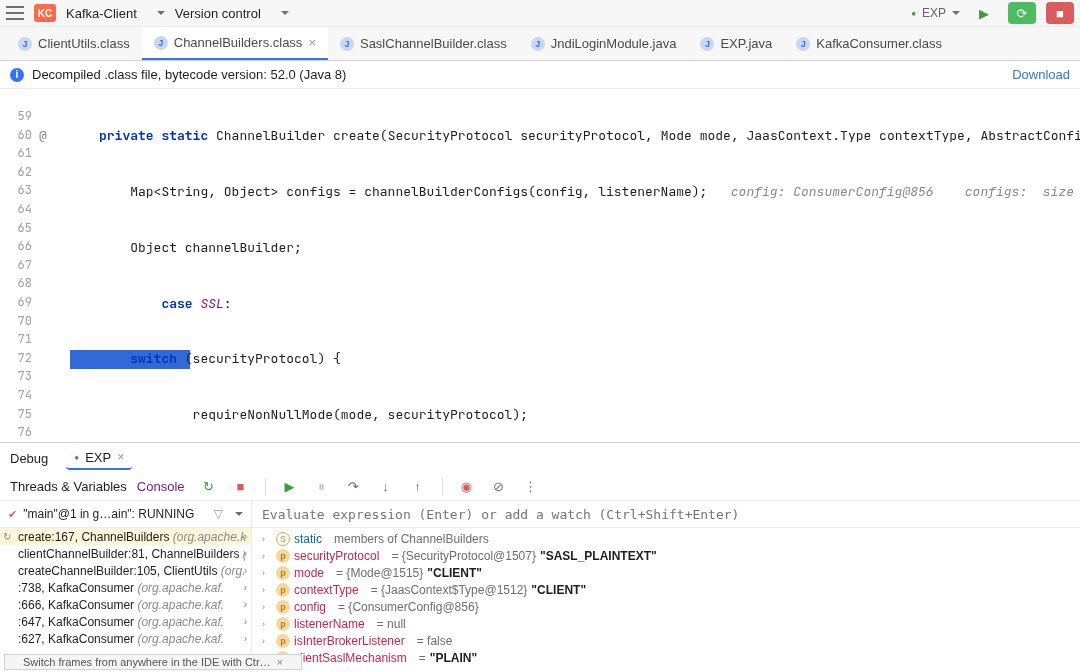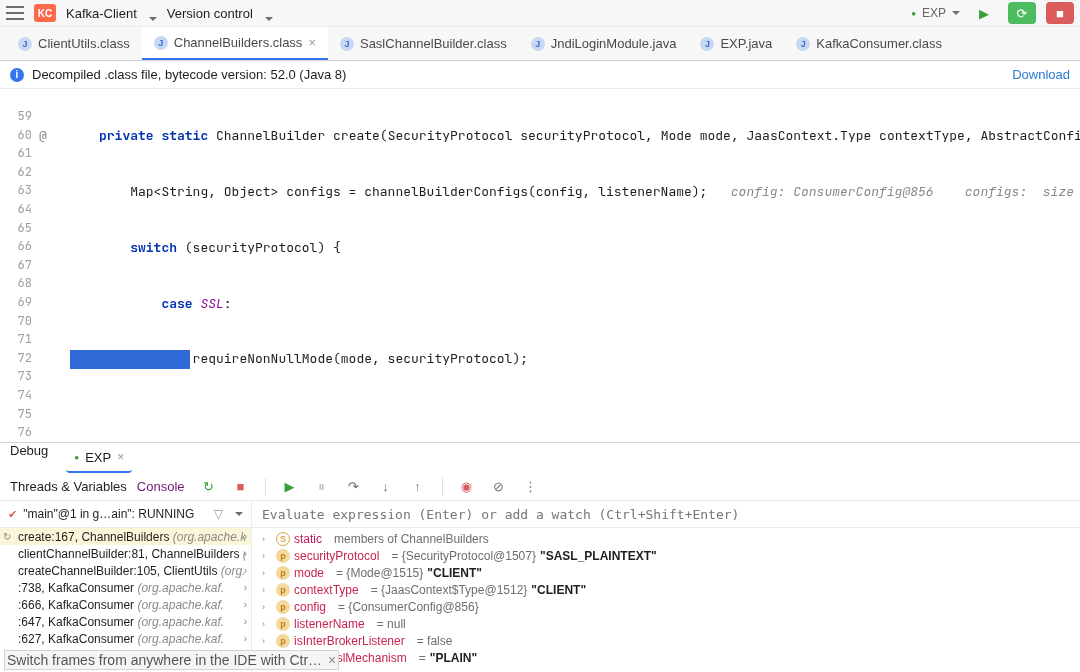--- a/index.html
+++ b/index.html
@@ -1,21 +1,21 @@
 <!DOCTYPE html>
 <html><head>
 <meta charset="utf-8">
 <style>
 * { margin: 0; padding: 0; box-sizing: border-box; }
 body { font-family: "Segoe UI", Arial, sans-serif; font-size: 13px; color: #1e1e1e; background: #fff; width: 1080px; height: 672px; overflow: hidden; position: relative; }
 .top-bar { height: 27px; background: #f7f7f7; display: flex; align-items: center; padding: 0 6px; gap: 10px; border-bottom: 1px solid #ebebeb; }
 .hamburger { width: 18px; height: 14px; display: flex; flex-direction: column; justify-content: space-between; cursor: pointer; }
 .hamburger span { height: 2px; background: #6e6e6e; }
 .proj-badge { width: 22px; height: 18px; background: #fe694a; color: #fff; font-size: 10px; font-weight: bold; display: flex; align-items: center; justify-content: center; border-radius: 3px; }
-.proj-name { font-size: 13px; color: #1e1e1e; display: flex; align-items: flex-end; gap: 12px; }
+.proj-name { font-size: 13px; color: #1e1e1e; display: flex; align-items: center; gap: 20px; }
 .chev { width: 0; height: 0; border-left: 4px solid transparent; border-right: 4px solid transparent; border-top: 4px solid #6e6e6e; display: inline-block; }
 .spacer { flex: 1; }
 .run-config { display: flex; align-items: center; gap: 6px; font-size: 12px; color: #666; }
 .run-config .dot { color: #3b9e3b; font-size: 8px; }
 .icon-btn { width: 28px; height: 22px; display: flex; align-items: center; justify-content: center; border-radius: 4px; cursor: pointer; }
 .play { color: #3b9e3b; font-size: 13px; }
 .debug-btn { background: #4dbb5f; color: #fff; }
 .stop-btn { background: #db5c5c; color: #fff; }
 .tabs { height: 34px; background: #f7f7f7; display: flex; align-items: stretch; border-bottom: 1px solid #d3d3d3; padding-left: 6px; }
 .tab { display: flex; align-items: center; gap: 6px; padding: 0 12px; font-size: 13px; color: #4a4a4a; cursor: pointer; position: relative; }
@@ -33,21 +33,21 @@
 .at-sym { color: #888; font-size: 13px; }
 .code { position: absolute; left: 70px; top: 1px; right: 0; }
 .code > div { height: 18.6px; padding-left: 29px; }
 .kw { color: #0033b3; font-weight: bold; }
 .type { color: #1e1e1e; }
 .fld { color: #871094; font-style: italic; }
 .hint { color: #8a8a8a; font-style: italic; }
 .fn { color: #1e1e1e; }
 .sel-bands { position: absolute; left: 70px; width: 120px; background: #3169d8; height: 18.6px; }
 .debug-panel { position: absolute; left: 0; right: 0; bottom: 0; height: 230px; border-top: 1px solid #d3d3d3; background: #fff; display: flex; flex-direction: column; }
-.dbg-tabs { height: 30px; display: flex; gap: 18px; padding: 0 10px; }
+.dbg-tabs { height: 30px; display: flex; align-items: center; gap: 18px; padding: 0 10px; }
 .dbg-tabs .dbg-tab { font-size: 13px; color: #1e1e1e; cursor: pointer; }
 .dbg-tabs .sub { display: flex; align-items: center; gap: 6px; padding: 3px 8px; border-radius: 4px; }
 .dbg-tabs .sub.active { background: #fff; border-bottom: 2px solid #3574f0; }
 .dbg-tabs .dot { color: #3b9e3b; font-size: 8px; }
 .dbg-tabs .close { color: #999; font-size: 12px; }
 .dbg-toolbar { height: 28px; border-bottom: 1px solid #ebebeb; display: flex; align-items: center; gap: 16px; padding: 0 10px; font-size: 13px; }
 .dbg-toolbar .sec { display: flex; align-items: center; gap: 10px; }
 .tb-icon { width: 16px; height: 16px; display: flex; align-items: center; justify-content: center; color: #6e6e6e; cursor: pointer; }
 .tb-icon.green { color: #3b9e3b; }
 .tb-icon.red { color: #db5c5c; }
@@ -67,25 +67,25 @@
 .frame .arrow { position: absolute; right: 4px; color: #888; font-size: 10px; }
 .vars { flex: 1; display: flex; flex-direction: column; }
 .eval-row { height: 27px; border-bottom: 1px solid #ebebeb; display: flex; align-items: center; padding: 0 10px; }
 .eval-row input { border: none; outline: none; font-family: Consolas, monospace; font-size: 13px; color: #0c4a6e; width: 100%; }
 .var-tree { flex: 1; overflow: hidden; padding: 2px 0; }
 .var { height: 17px; display: flex; align-items: center; padding-left: 10px; font-size: 12px; gap: 4px; }
 .var .exp { width: 10px; color: #888; font-size: 9px; }
 .var .badge { width: 14px; height: 14px; border-radius: 50%; display: flex; align-items: center; justify-content: center; font-size: 9px; font-weight: bold; }
 .var .badge.s { border: 1.5px solid #d9a441; color: #d9a441; background: #fff; }
 .var .badge.p { background: #f3d9a0; color: #c17d11; }
-.var .nm { color: #be185d; }
+.var .nm { color: #0369a1; }
 .var .nm.red { color: #c7254e; }
 .var .val { color: #6e6e6e; margin-left: 8px; }
 .var .strval { color: #1e1e1e; font-weight: bold; }
-.status-tip { position: absolute; bottom: 2px; left: 4px; background: #f5f5f5; border: 1px solid #d3d3d3; padding: 1px 2px; font-size: 14px; color: #555; z-index: 10; }
+.status-tip { position: absolute; bottom: 2px; left: 4px; background: #f5f5f5; border: 1px solid #d3d3d3; padding: 1px 18px; font-size: 11px; color: #555; z-index: 10; }
 .status-tip .x { margin-left: 6px; color: #888; }
 </style>
 </head>
 <body>
 
 <div class="top-bar">
   <div class="hamburger">
       <span></span>
       <span></span>
       <span></span>
@@ -149,22 +149,23 @@
   <div class="gutter" id="gutter"><div>59</div><div>60</div><div>61</div><div>62</div><div>63</div><div>64</div><div>65</div><div>66</div><div>67</div><div>68</div><div>69</div><div>70</div><div>71</div><div>72</div><div>73</div><div>74</div><div>75</div><div>76</div></div>
   <div class="margin-icons">
     <div><span class="at-sym">@</span></div>
     <div></div><div></div><div></div><div></div><div></div><div></div><div></div><div></div><div></div><div></div><div></div><div></div><div></div><div></div>
     
     
   </div>
   <div class="code">
     <div><span class="kw">private static</span> <span class="type">ChannelBuilder</span> <span class="fn">create</span>(<span class="type">SecurityProtocol</span> securityProtocol, <span class="type">Mode</span> mode, <span class="type">JaasContext.Type</span> contextType, <span class="type">AbstractConfig</span> config, </div>
     <div>    <span>Map&lt;String, Object&gt; configs = channelBuilderConfigs(config, listenerName);</span>   <span class="hint">config: ConsumerConfig@856    configs:  size = 91</span></div>
+    <div>    <span>Object channelBuilder;</span></div>
+    <div>        <span class="kw">case</span> <span class="fld">SSL</span><span>:</span></div>
     <div>    <span class="kw">switch</span><span> (securityProtocol) {</span></div>
-    <div>        <span class="kw">case</span> <span class="fld">SSL</span><span>:</span></div>
     <div>            <span>requireNonNullMode(mode, securityProtocol);</span></div>
     
     
     
     
     
     
     
     
     

